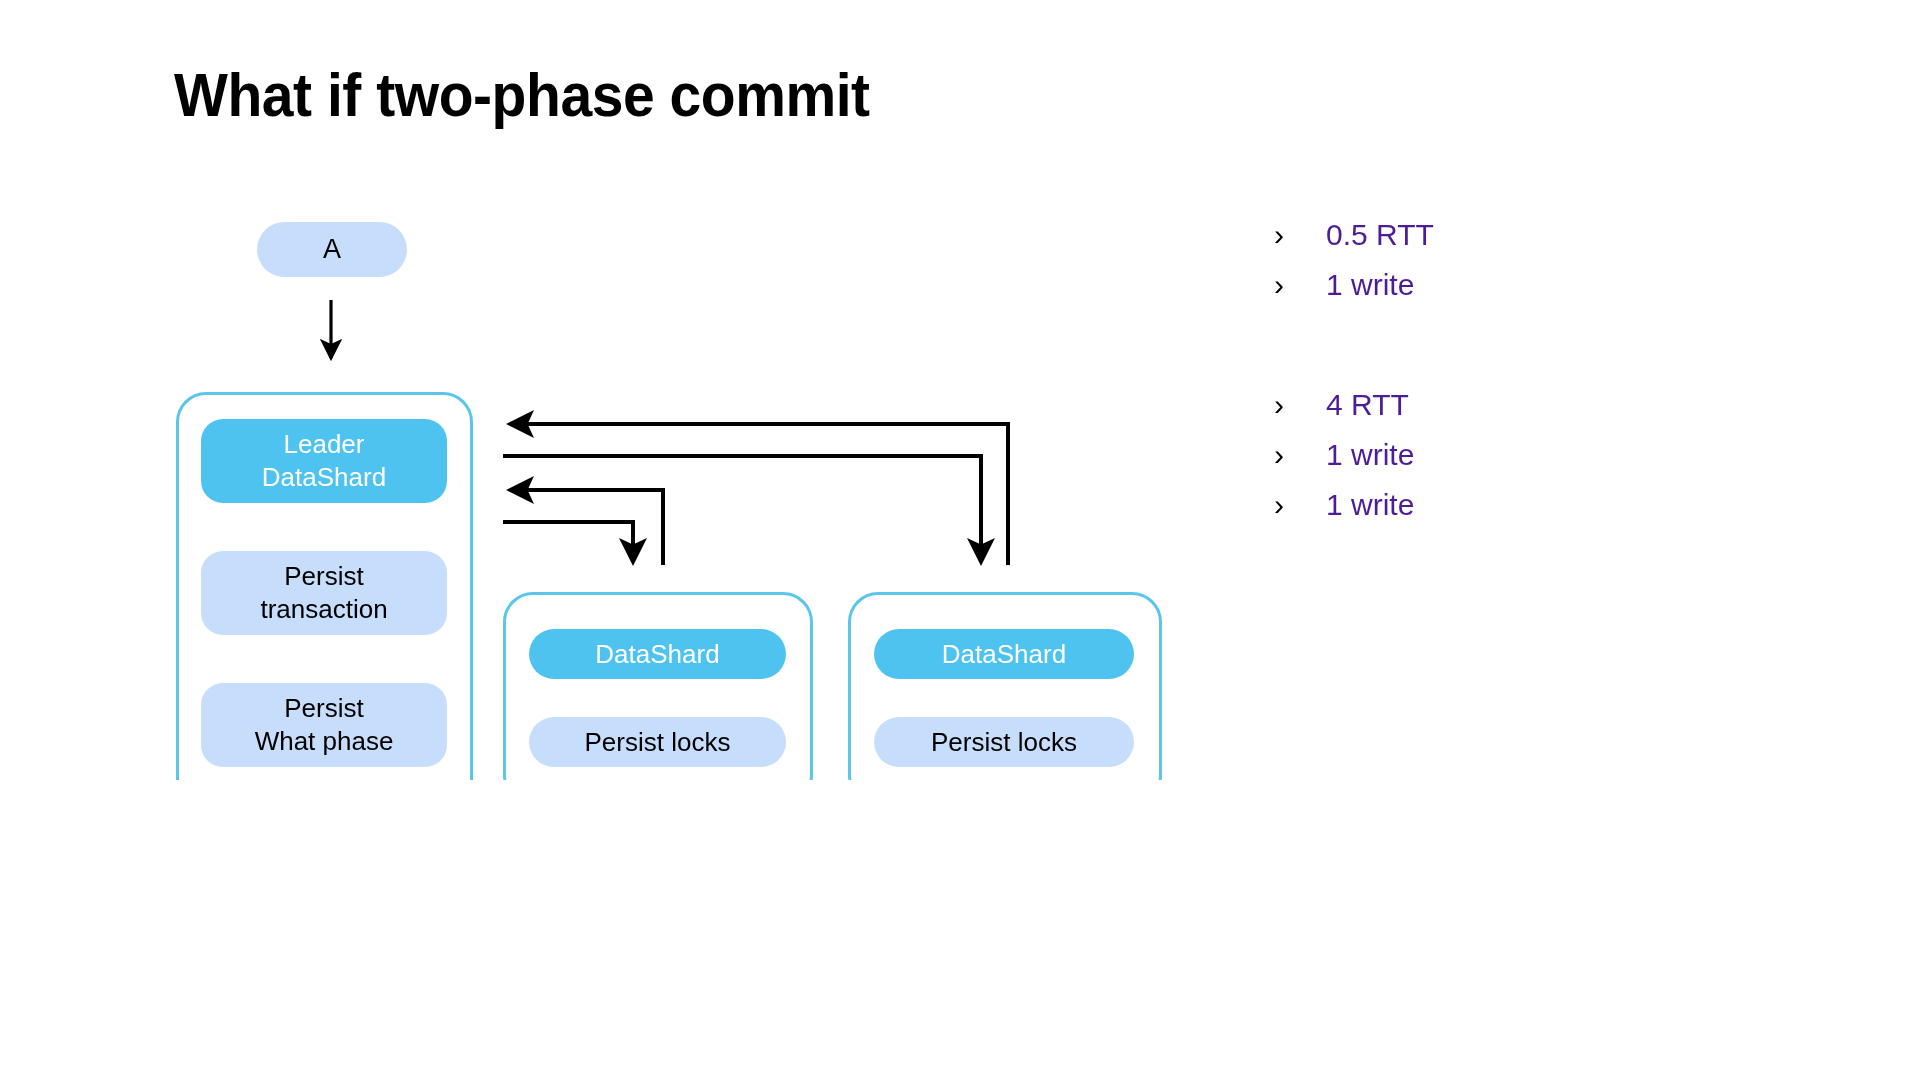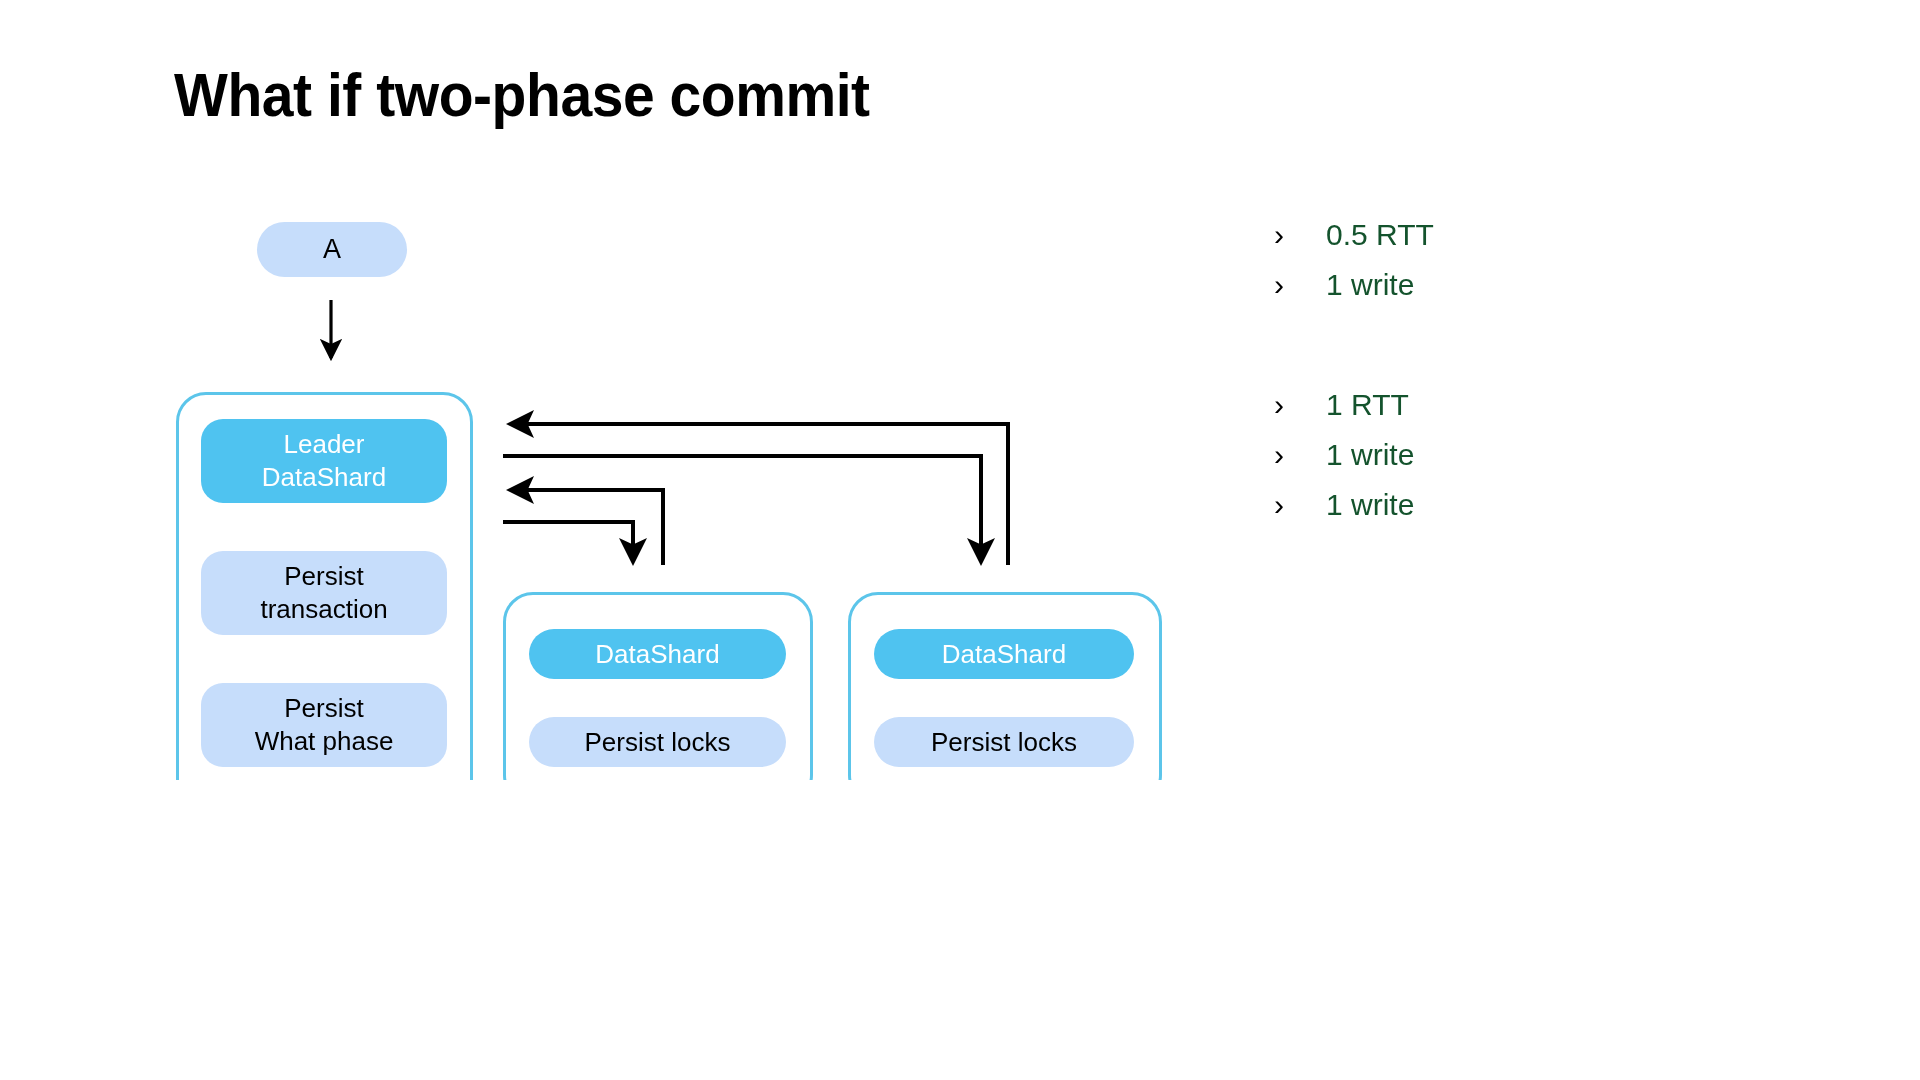--- a/index.html
+++ b/index.html
@@ -160,21 +160,21 @@
     width: 52px;
     flex: 0 0 52px;
     font-size: 30px;
     line-height: 50px;
     font-weight: normal;
     color: #000000;
   }
   .note-label {
     font-size: 30px;
     line-height: 50px;
-    color: #14532d;
+    color: #4c1d95;
     white-space: nowrap;
     text-align: center;
   }
 </style>
 </head>
 <body>
 
 <div id="slide">
 
   <div id="slide-title">What if two-phase commit</div>
@@ -257,21 +257,21 @@
       </div>
       <div class="note-item">
         <span class="note-bullet">›</span>
         <span class="note-label">1 write</span>
       </div>
     </div>
 
     <div class="note-group spaced">
       <div class="note-item">
         <span class="note-bullet">›</span>
-        <span class="note-label">1 RTT</span>
+        <span class="note-label">4 RTT</span>
       </div>
       <div class="note-item">
         <span class="note-bullet">›</span>
         <span class="note-label">1 write</span>
       </div>
       <div class="note-item">
         <span class="note-bullet">›</span>
         <span class="note-label">1 write</span>
       </div>
     </div>

